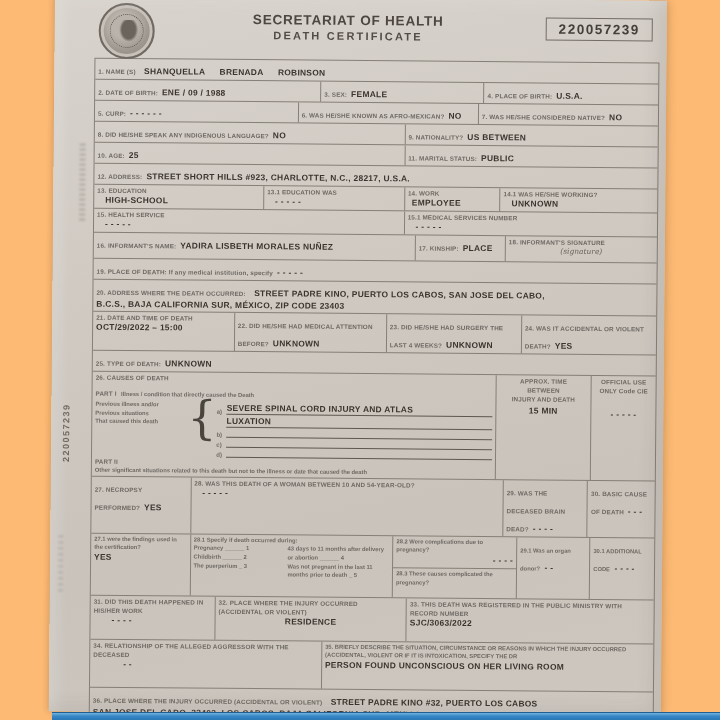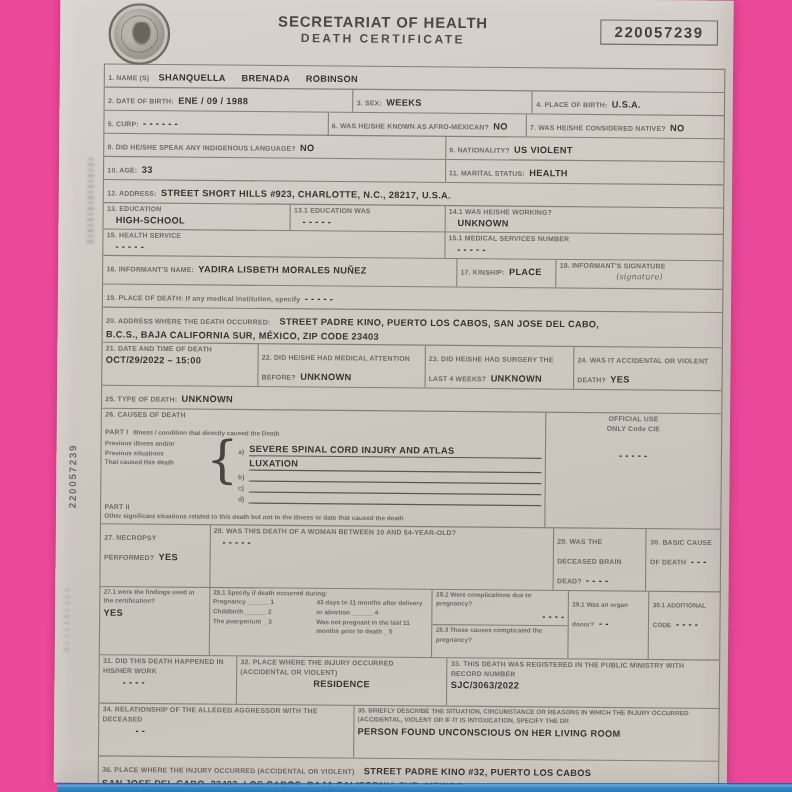--- a/index.html
+++ b/index.html
@@ -5,21 +5,21 @@
   :root{
     --ln:#867f77;
     --lab:#6f6963;
     --ink:#3b342e;
     --paper1:#d8d3cc;
     --paper2:#c9c3bc;
   }
   *{margin:0;padding:0;box-sizing:border-box;}
   html,body{width:720px;height:720px;background:#fdfdfd;overflow:hidden;
     font-family:"Liberation Sans",sans-serif;}
-  .stage{position:relative;width:720px;height:720px;overflow:hidden;background:#ec4899;}
+  .stage{position:relative;width:720px;height:720px;overflow:hidden;background:#fdba74;}
 
   .photo{position:absolute;left:55px;top:-2px;width:612px;height:716px;
     background:linear-gradient(168deg,var(--paper1) 0%,#d0cac3 35%,var(--paper2) 70%,#cdc7c0 100%);
     transform:rotate(.5deg);transform-origin:50% 0;
     box-shadow:2px 0 10px rgba(0,0,0,.16), -2px 0 6px rgba(0,0,0,.08);}
   .photo::after{content:"";position:absolute;inset:0;pointer-events:none;
     box-shadow:inset -8px -5px 18px rgba(70,60,50,.10), inset 6px 4px 14px rgba(255,255,255,.25);}
 
   .sidefolio{position:absolute;left:10px;top:408px;writing-mode:vertical-rl;
     transform:rotate(180deg);font-size:9px;font-weight:700;color:#5c564f;
@@ -99,21 +99,21 @@
           <span class="lab">1. NAME (S)</span>
           <span class="val wsp">SHANQUELLA BRENADA ROBINSON</span>
         </div>
       </div>
 
       <div class="r" style="min-height:14px">
         <div class="c inline nw" style="flex:0 0 40%">
           <span class="lab">2. DATE OF BIRTH:</span><span class="val">ENE / 09 / 1988</span>
         </div>
         <div class="c inline nw" style="flex:0 0 29%">
-          <span class="lab">3. SEX:</span><span class="val">WEEKS</span>
+          <span class="lab">3. SEX:</span><span class="val">FEMALE</span>
         </div>
         <div class="c inline nw" style="flex:1">
           <span class="lab">4. PLACE OF BIRTH:</span><span class="val">U.S.A.</span>
         </div>
       </div>
 
       <div class="r" style="min-height:13px">
         <div class="c inline nw" style="flex:0 0 36%">
           <span class="lab">5. CURP:</span><span class="val">- - - - - -</span>
         </div>
@@ -123,47 +123,51 @@
         <div class="c inline nw" style="flex:1">
           <span class="lab">7. WAS HE/SHE CONSIDERED NATIVE?</span><span class="val">NO</span>
         </div>
       </div>
 
       <div class="r" style="min-height:13px">
         <div class="c inline nw" style="flex:0 0 55%">
           <span class="lab">8. DID HE/SHE SPEAK ANY INDIGENOUS LANGUAGE?</span><span class="val">NO</span>
         </div>
         <div class="c inline nw" style="flex:1">
-          <span class="lab">9. NATIONALITY?</span><span class="val">US VIOLENT</span>
+          <span class="lab">9. NATIONALITY?</span><span class="val">US BETWEEN</span>
         </div>
       </div>
 
       <div class="r" style="min-height:13px">
         <div class="c inline nw" style="flex:0 0 55%">
-          <span class="lab">10. AGE:</span><span class="val">33</span>
-        </div>
-        <div class="c inline nw" style="flex:1">
-          <span class="lab">11. MARITAL STATUS:</span><span class="val">HEALTH</span>
+          <span class="lab">10. AGE:</span><span class="val">25</span>
+        </div>
+        <div class="c inline nw" style="flex:1">
+          <span class="lab">11. MARITAL STATUS:</span><span class="val">PUBLIC</span>
         </div>
       </div>
 
       <div class="r" style="min-height:14px">
         <div class="c inline nw" style="flex:1">
           <span class="lab">12. ADDRESS:</span><span class="val">STREET SHORT HILLS #923, CHARLOTTE, N.C., 28217, U.S.A.</span>
         </div>
       </div>
 
       <div class="r" style="min-height:24px">
         <div class="c" style="flex:0 0 30%">
           <div class="lab">13. EDUCATION</div>
           <div class="val" style="padding-left:8px">HIGH-SCHOOL</div>
         </div>
         <div class="c" style="flex:0 0 25%">
           <div class="lab">13.1 EDUCATION WAS</div>
           <div class="val" style="padding-left:8px">- - - - -</div>
+        </div>
+        <div class="c" style="flex:0 0 17%">
+          <div class="lab">14. WORK</div>
+          <div class="val" style="padding-left:4px">EMPLOYEE</div>
         </div>
         <div class="c" style="flex:1">
           <div class="lab">14.1 WAS HE/SHE WORKING?</div>
           <div class="val" style="padding-left:8px">UNKNOWN</div>
         </div>
       </div>
 
       <div class="r" style="min-height:24px">
         <div class="c" style="flex:0 0 55%">
           <div class="lab">15. HEALTH SERVICE</div>
@@ -257,20 +261,26 @@
                 <span class="ctag">d)</span>
                   <span class="uline"></span>
               </div>
             </div>
           </div>
           <div style="margin-top:auto">
             <div class="lab" style="font-weight:900">PART II</div>
             <div class="tiny nw">Other significant situations related to this death but not to the illness or date that caused the death</div>
           </div>
         </div>
+        <div class="c ctr" style="flex:0 0 17%">
+          <div class="lab">APPROX. TIME</div>
+          <div class="lab">BETWEEN</div>
+          <div class="lab">INJURY AND DEATH</div>
+          <div class="val" style="margin-top:2px">15 MIN</div>
+        </div>
         <div class="c ctr" style="flex:1">
           <div class="lab">OFFICIAL USE</div>
           <div class="lab">ONLY Code CIE</div>
           <div class="val" style="margin-top:14px">- - - - -</div>
         </div>
       </div>
 
       <div class="r" style="min-height:46px">
         <div class="c inline" style="flex:0 0 17.5%">
           <span class="lab">27. NECROPSY PERFORMED?</span><span class="val">YES</span>

